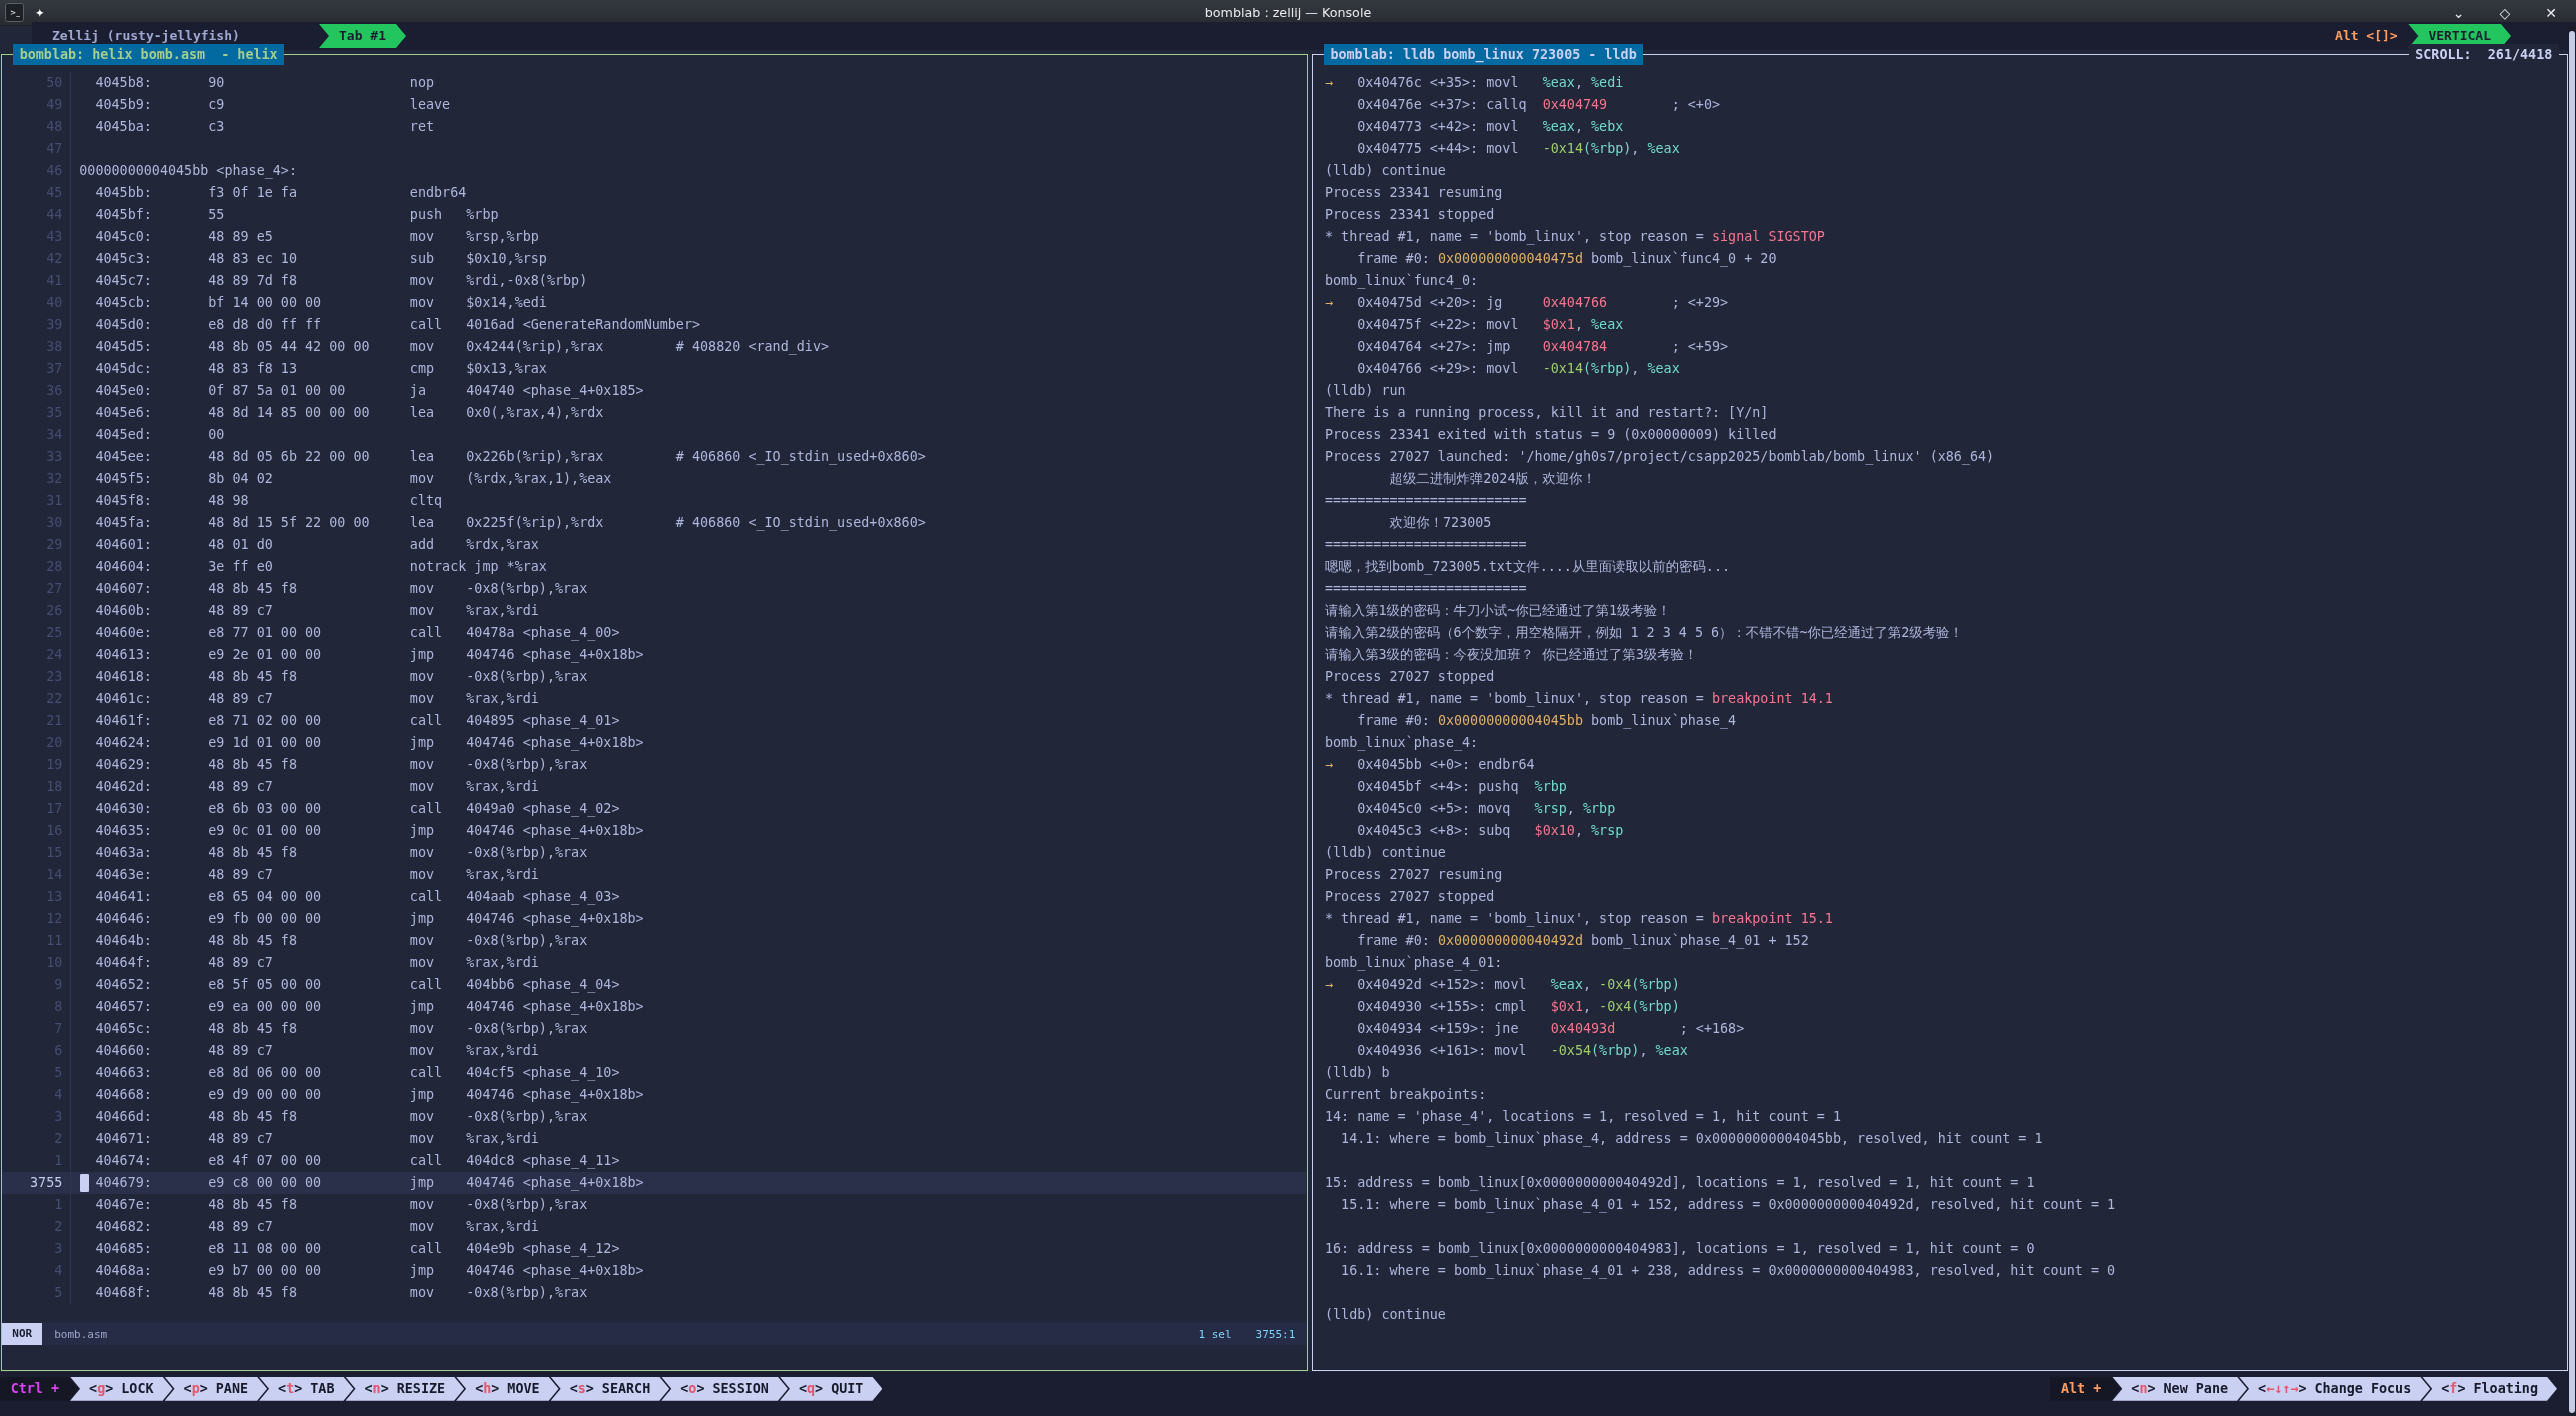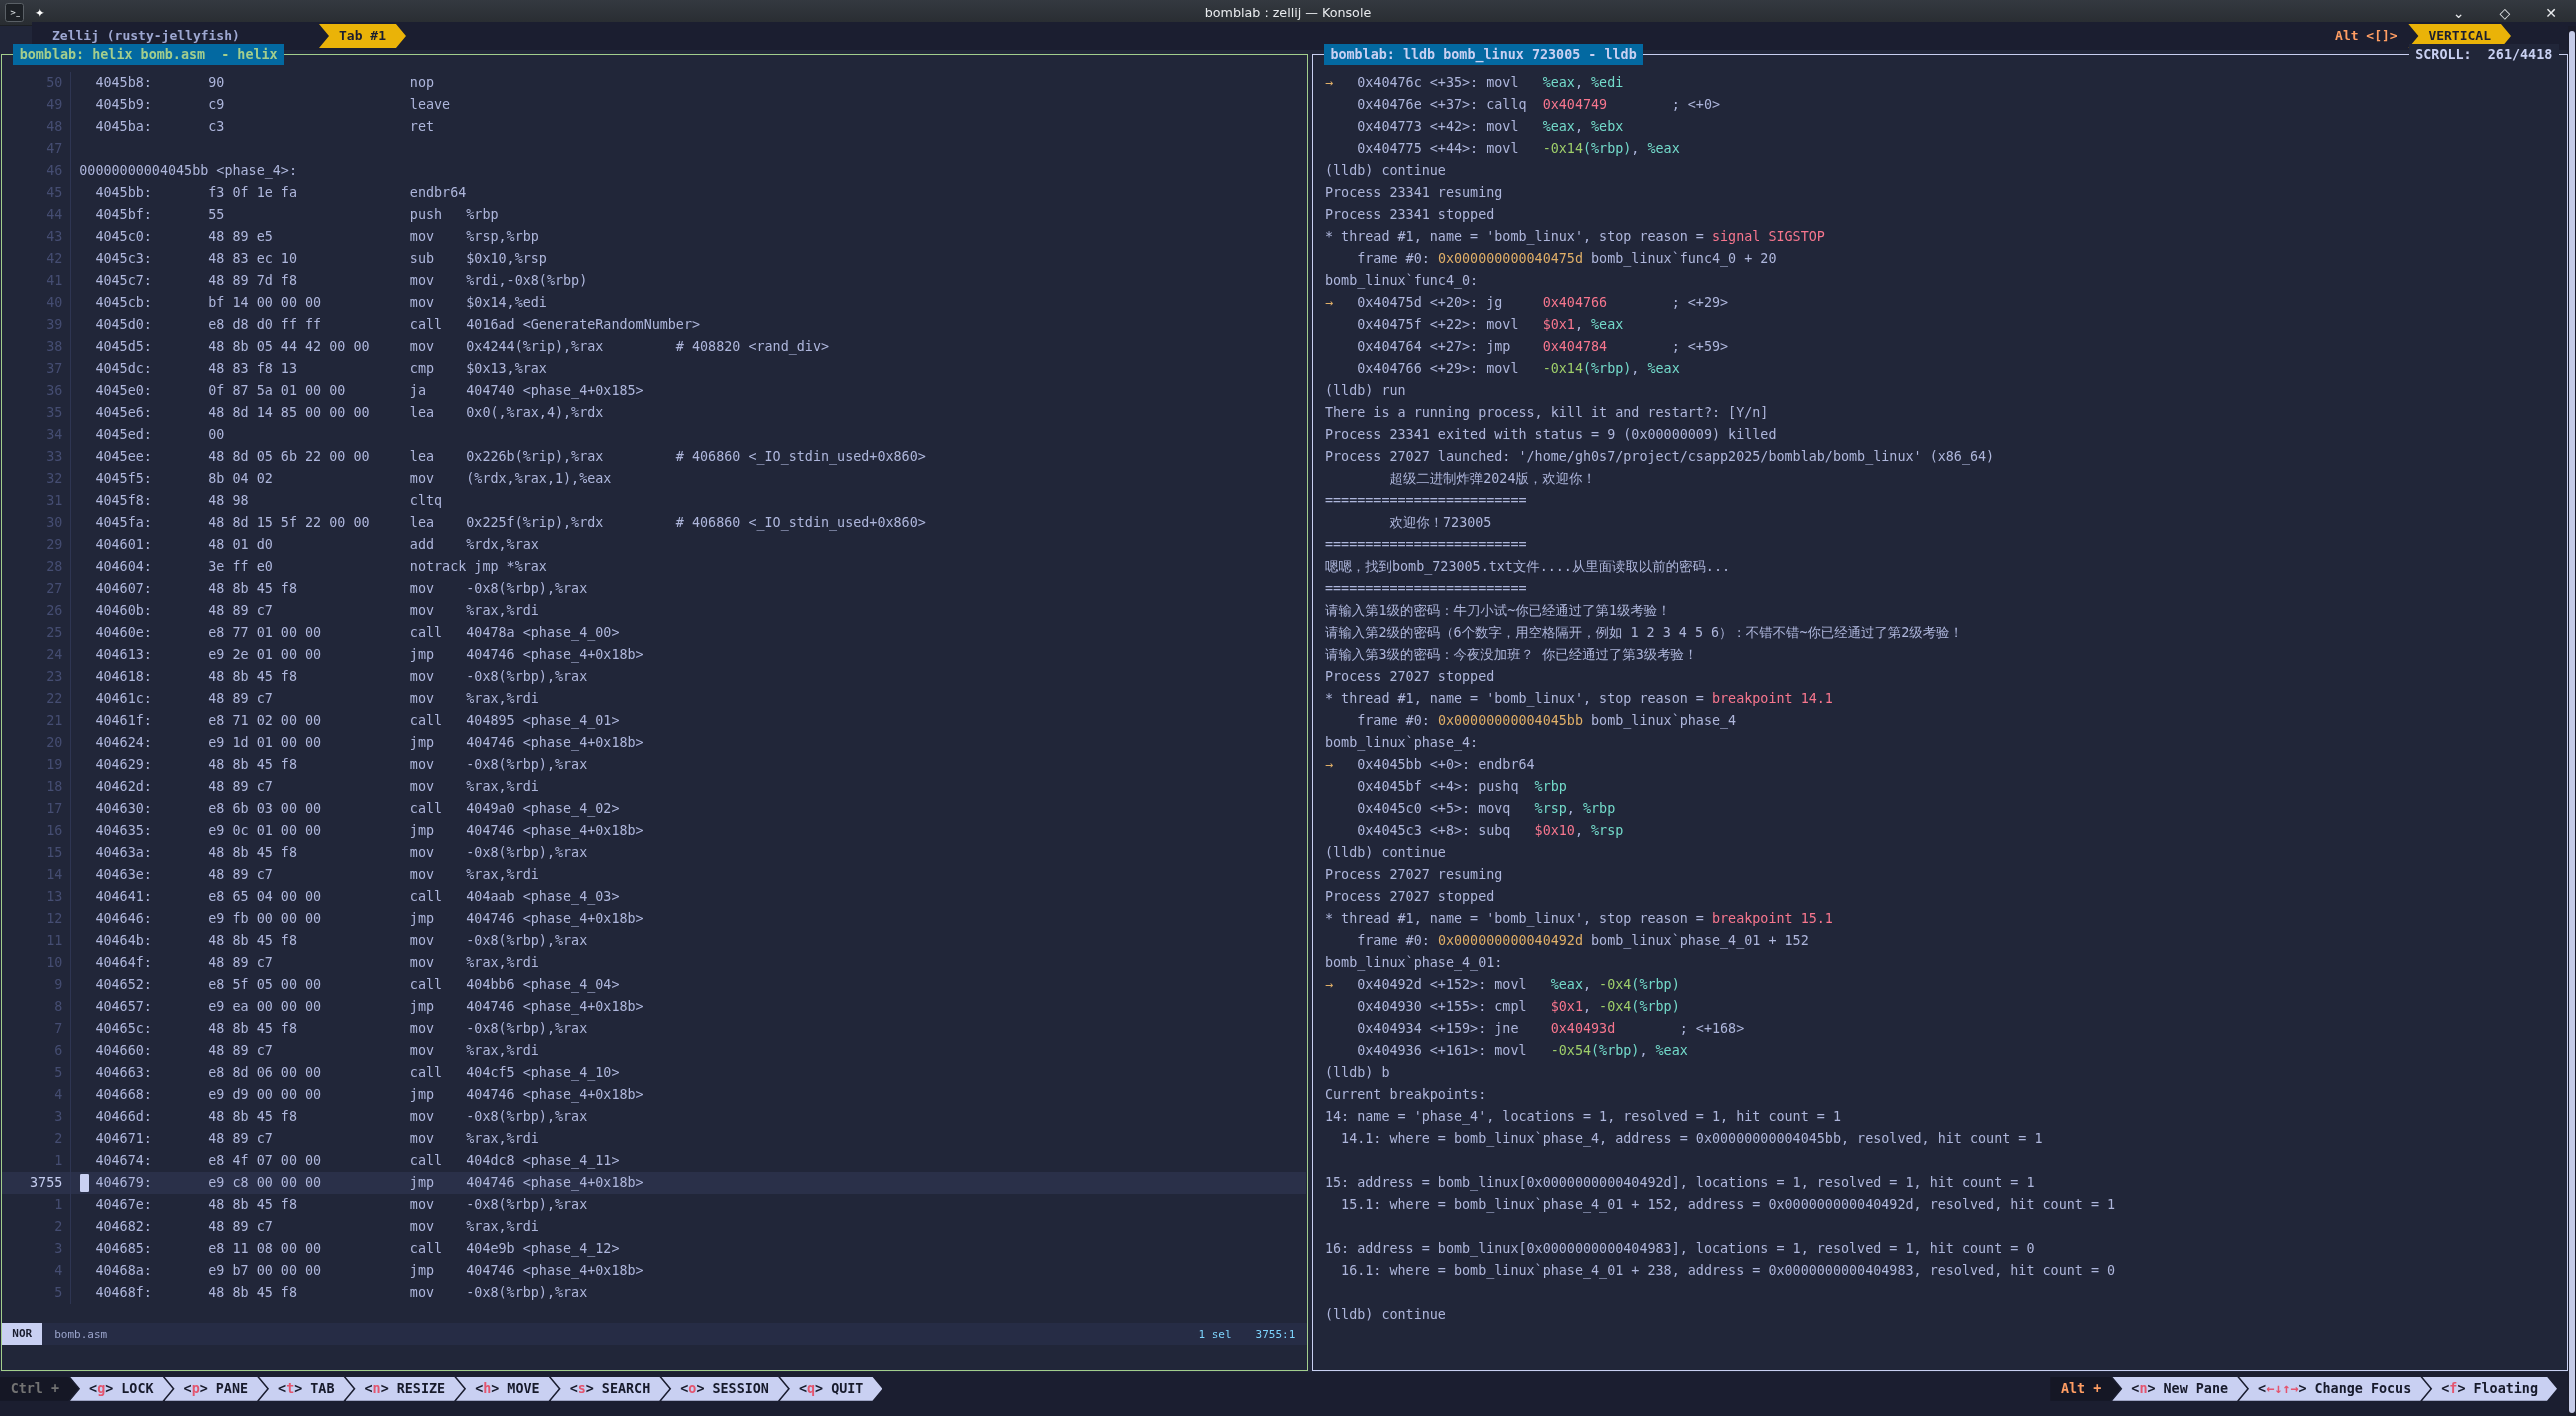--- a/index.html
+++ b/index.html
@@ -22,21 +22,21 @@
   .pin-icon{color:#ffffff;font-size:11.4px;}
   .tb-title{margin:0 auto;}
   .tb-controls{position:absolute;right:19px;top:0;height:25.5px;display:flex;gap:35px;align-items:center;
     font-size:14px;color:#e9ebee;}
   .tb-controls span{cursor:default;}
   
   .tabbar{position:absolute;left:0;top:22px;width:100%;height:28px;background:#1b1e30;
     font-size:13px;font-weight:bold;margin-left:32px;}
   .session{position:absolute;left:20px;top:2px;line-height:24px;color:#9ea8d2;white-space:pre;}
   .ribbon{display:inline-block;height:24px;line-height:24px;padding:0 20px;
-    background:#eab308;color:#1b1e30;white-space:pre;
+    background:#22c55e;color:#1b1e30;white-space:pre;
     clip-path:polygon(0 0,calc(100% - 10px) 0,100% 50%,calc(100% - 10px) 100%,0 100%,10px 50%);}
   .tab-ribbon{position:absolute;left:287px;top:2px;}
   .tb-right{position:absolute;right:97px;top:2px;display:flex;align-items:center;gap:10.7px;}
   .alt-hint{color:#ff9d63;line-height:24px;white-space:pre;}
   
   .pane{position:absolute;top:54px;height:1317px;background:#212639;box-sizing:border-box;}
   .pane.left{left:1.3px;width:1307px;border:1.3px solid #a3ce8d;}
   .pane.right{left:1312px;width:1256px;border:1.3px solid #c9d0f2;}
   .pane-title{position:absolute;top:-11.4px;left:10.7px;background:#0369a1;padding:0 6.7px;
     font-size:13.4px;font-weight:bold;line-height:21.5px;white-space:pre;}
@@ -61,21 +61,21 @@
   .tcode{position:absolute;top:17px;left:12px;right:0;font-size:13.4px;line-height:22px;}
   .trow{height:22px;white-space:pre;}
   .c-d{color:#aeb6dc;}
   .c-t{color:#73daca;}
   .c-r{color:#f7768e;}
   .c-g{color:#9ece6a;}
   .c-y{color:#e0af68;}
   
   .bottombar{position:absolute;left:0;top:1372px;width:100%;height:44px;background:#1b1e30;}
   .bb-row{position:absolute;top:4.7px;left:0;right:0;height:24px;font-size:13.4px;font-weight:bold;display:flex;}
-  .prefix{color:#737373;background:#151725;line-height:24px;padding:0 19px 0 10.7px;white-space:pre;
+  .prefix{color:#d946ef;background:#151725;line-height:24px;padding:0 19px 0 10.7px;white-space:pre;
     clip-path:polygon(0 0,calc(100% - 10px) 0,100% 50%,calc(100% - 10px) 100%,0 100%);}
   .prefix.alt{color:#ff9d63;}
   .bb-ribbon{background:#c9d0f2;color:#171a2b;line-height:24px;padding:0 19px;margin-left:-8px;white-space:pre;
     clip-path:polygon(0 0,calc(100% - 10px) 0,100% 50%,calc(100% - 10px) 100%,0 100%,10px 50%);}
   .bb-ribbon .k{color:#e4556f;}
   .bb-right{margin-left:auto;display:flex;margin-right:19px;}
   
   .scrollbar{position:absolute;right:0;top:25.5px;bottom:0;width:8px;background:#1a1c2a;}
   .scroll-thumb{position:absolute;left:0.7px;width:6.7px;top:5.4px;bottom:2.7px;background:#c6cce8;border-radius:3.4px;}
 </style>

